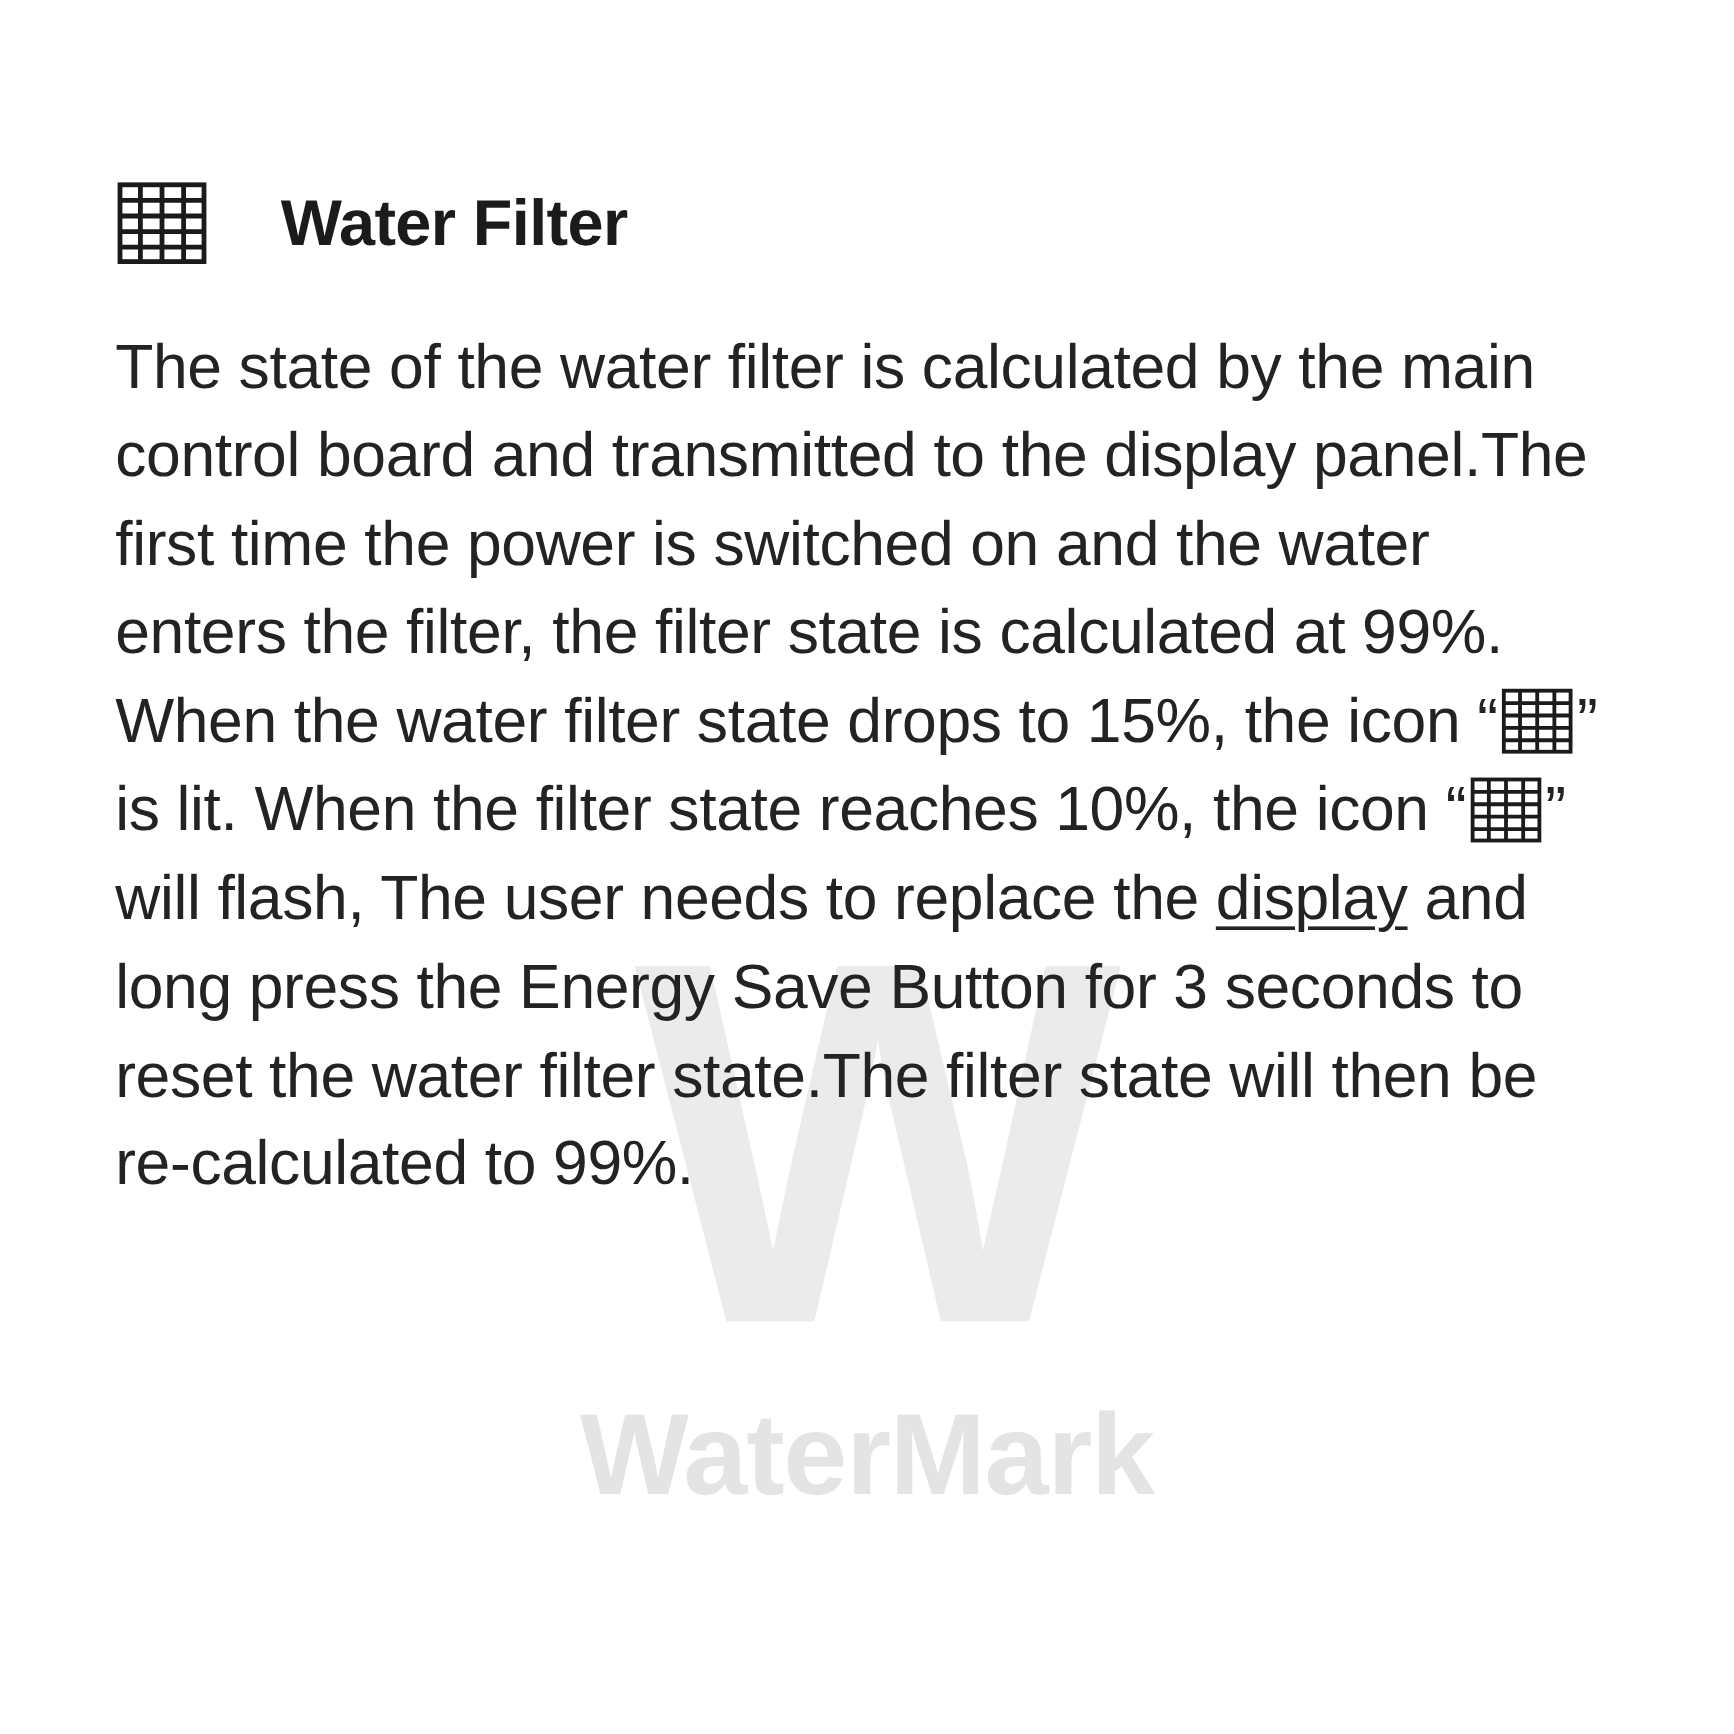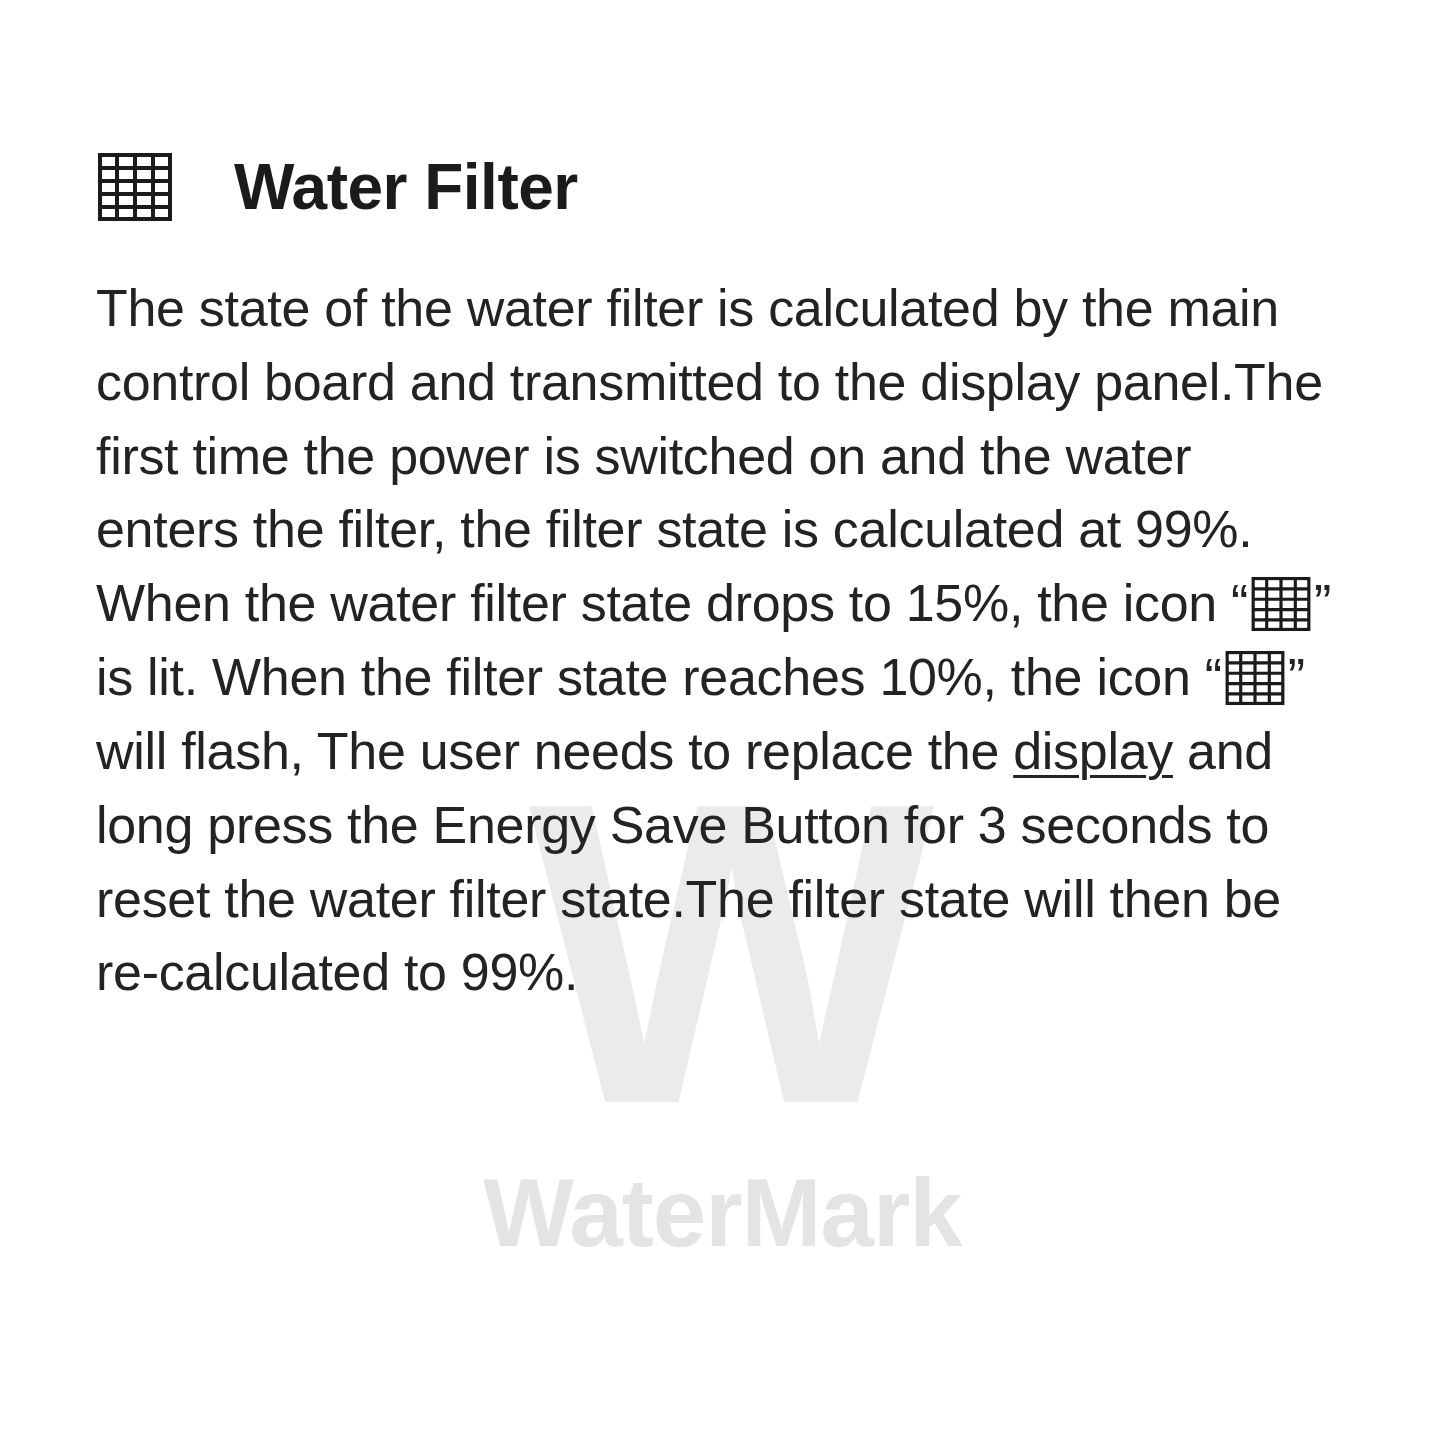--- a/index.html
+++ b/index.html
@@ -60,21 +60,21 @@
     gap: 60px;
     margin-bottom: 48px;
   }
   .filter-icon {
     width: 78px;
     height: 72px;
     flex: none;
     display: block;
   }
   .section-title {
-    font-size: 64px;
+    font-size: 54px;
     font-weight: 700;
     letter-spacing: -0.5px;
     color: #1b1b1b;
   }
 
   .body-copy {
     font-size: 52px;
     line-height: 1.42;
     color: #232323;
     letter-spacing: -0.3px;

